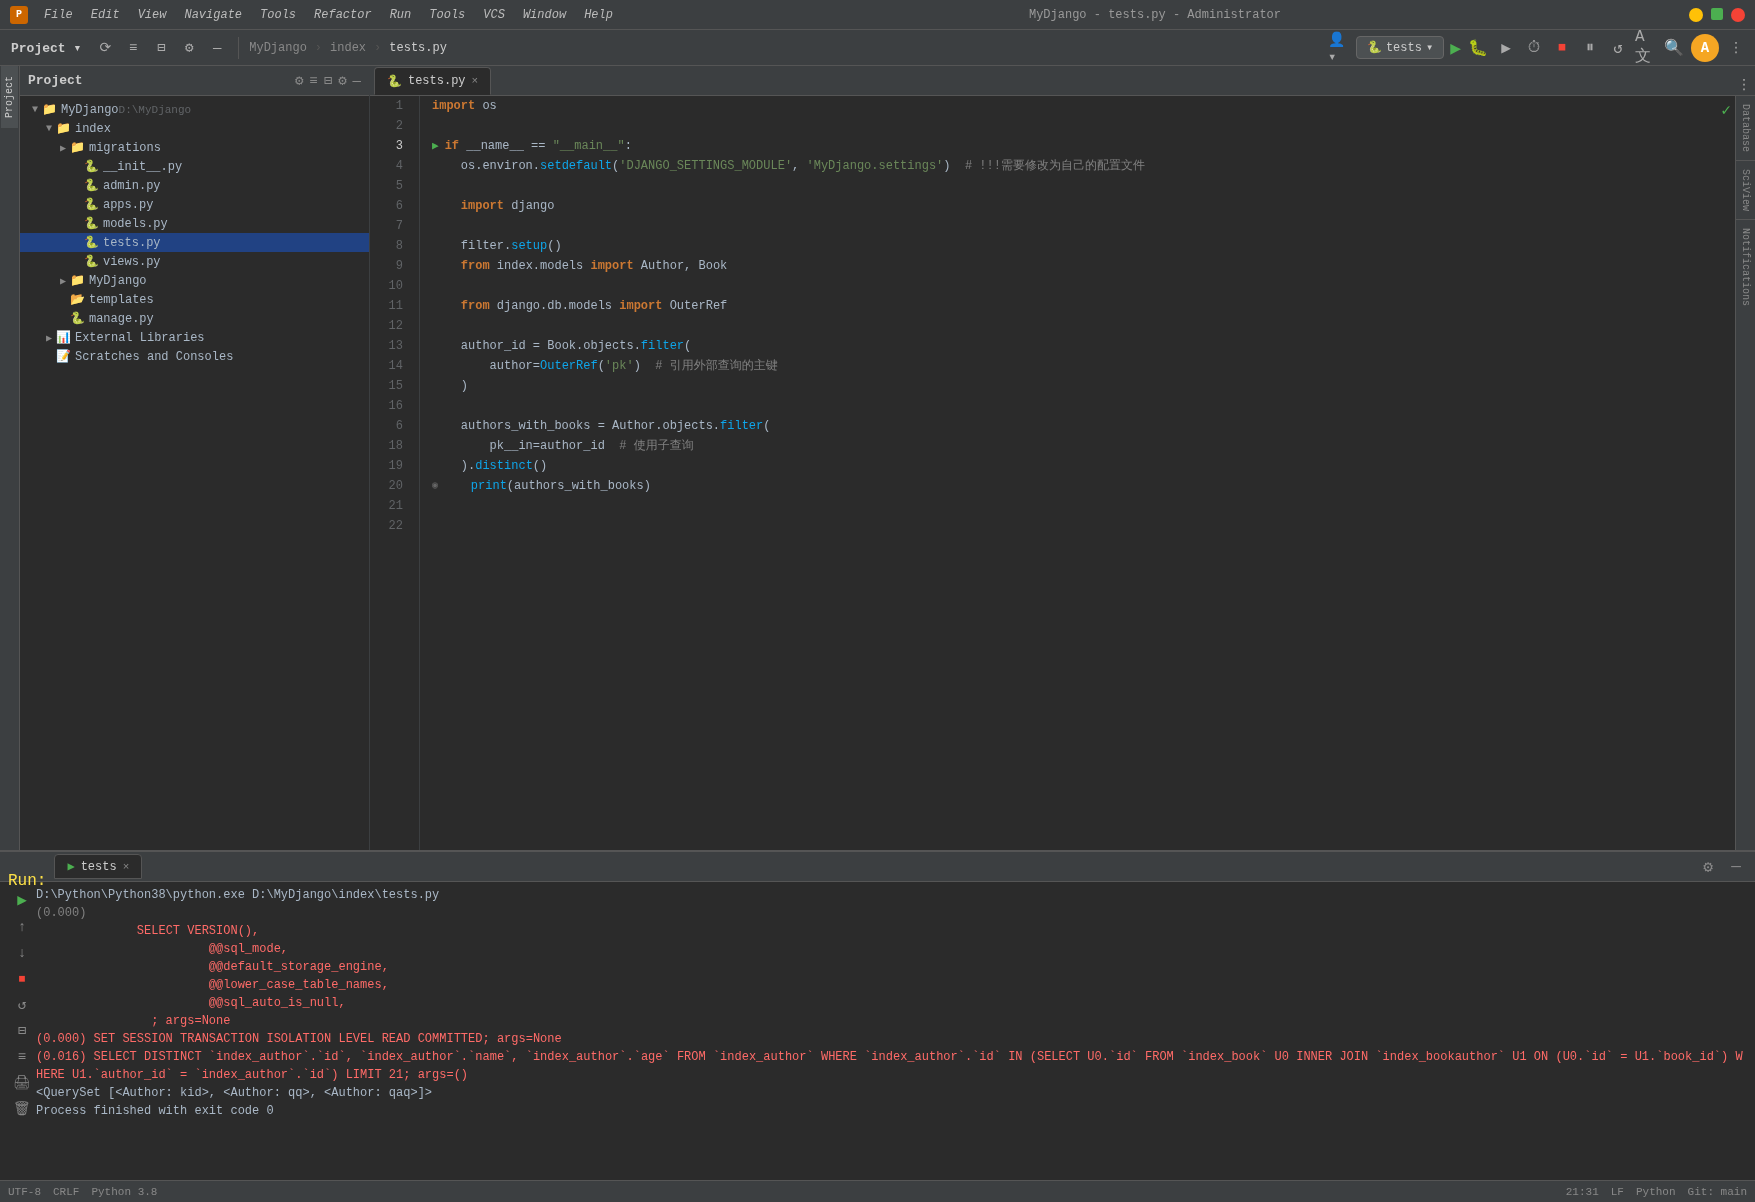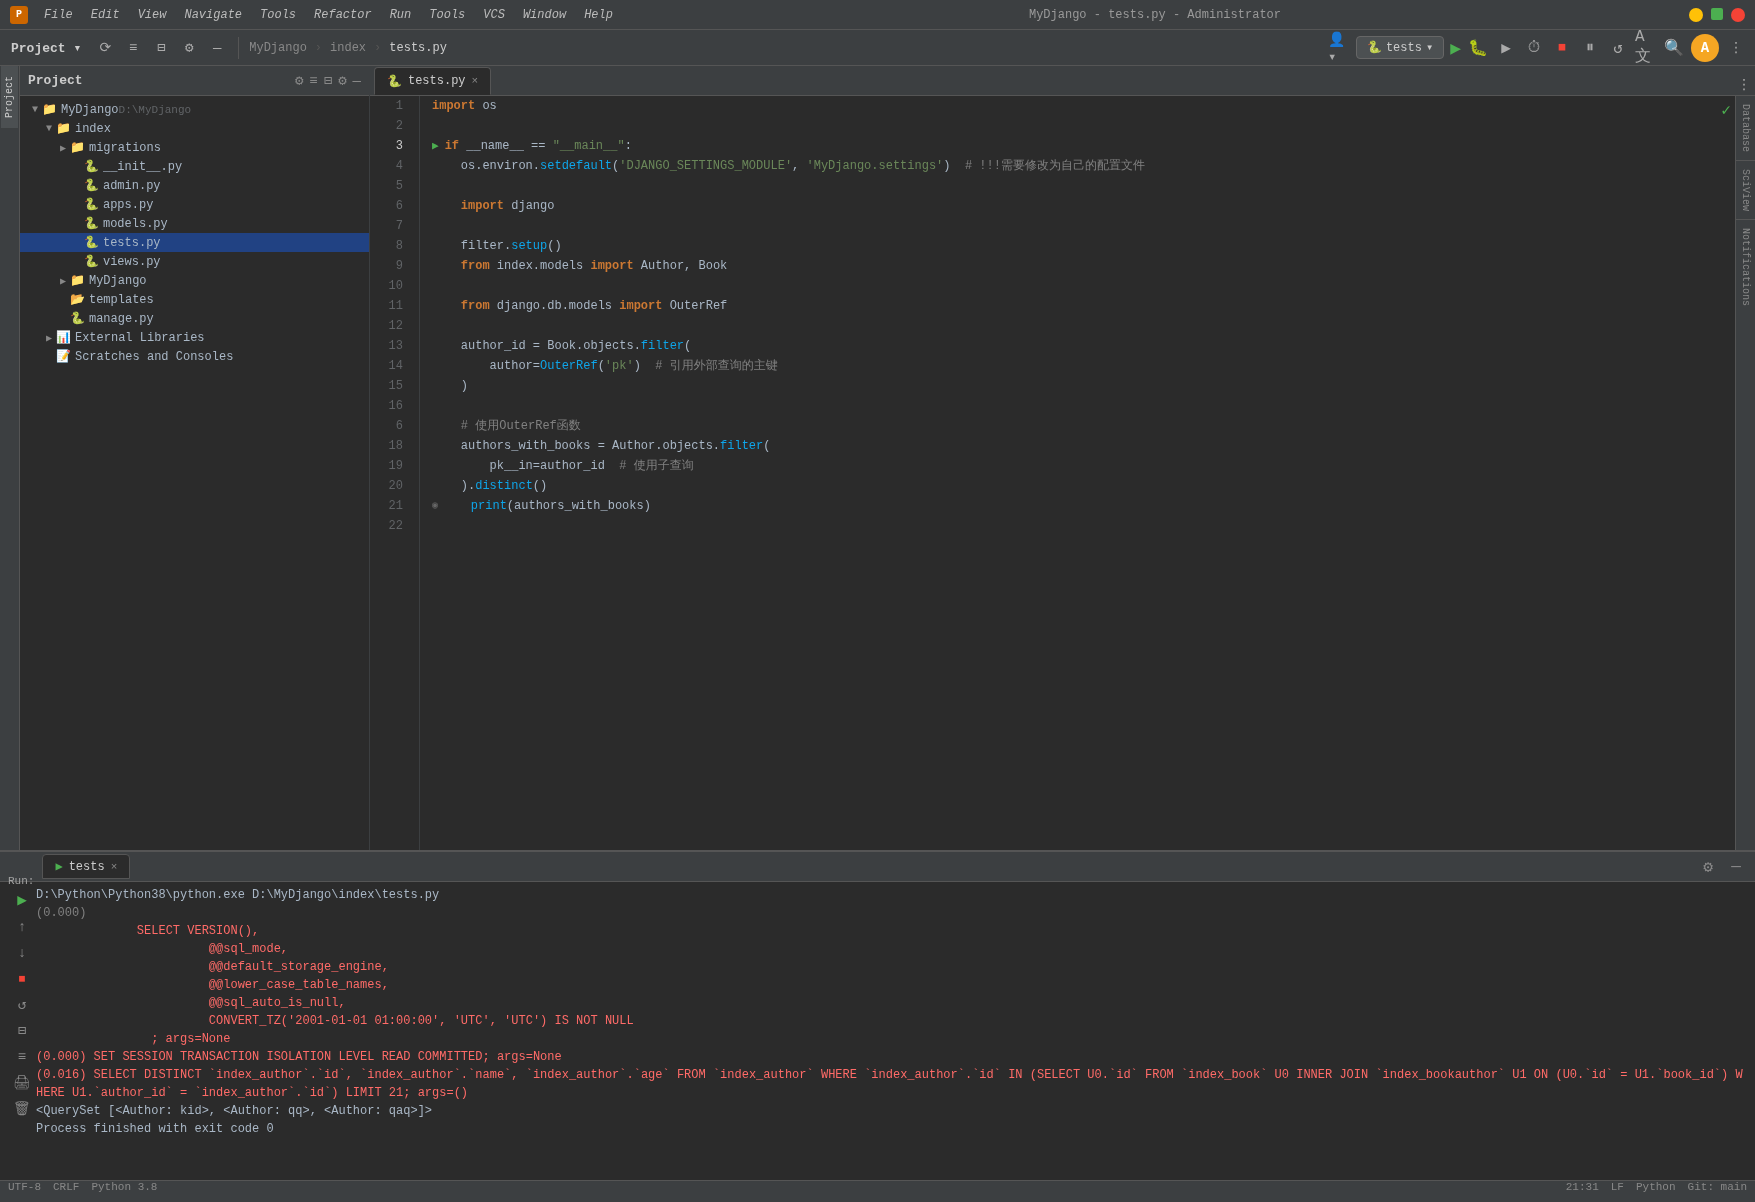--- a/index.html
+++ b/index.html
@@ -249,21 +249,21 @@
       background: #3c3f41;
       height: 30px;
       display: flex;
       align-items: center;
       padding: 0 8px;
       border-bottom: 1px solid #555;
       flex-shrink: 0;
       gap: 8px;
     }
     .run-label {
-      color: #a3a3a3; font-size: 11px; margin-top: 28px;
+      color: #fde047; font-size: 16px; margin-top: 28px;
     }
     .run-tab {
       background: #2b2b2b;
       border: 1px solid #555;
       border-radius: 4px 4px 0 0;
       padding: 4px 12px;
       font-size: 12px;
       color: #ccc;
       display: flex; align-items: center; gap: 6px;
       cursor: pointer;
@@ -320,21 +320,21 @@
     ::-webkit-scrollbar { width: 8px; height: 8px; }
     ::-webkit-scrollbar-track { background: #2b2b2b; }
     ::-webkit-scrollbar-thumb { background: #555; border-radius: 4px; }
 
     
     .status-bar {
       height: 22px;
       background: #3c3f41;
       border-top: 1px solid #555;
       display: flex;
-      align-items: flex-start;
+      align-items: center;
       padding: 0 8px;
       font-size: 11px;
       color: #888;
       flex-shrink: 0;
       gap: 12px;
     }
     .status-bar-right {
       margin-left: auto;
       display: flex;
       gap: 12px;
@@ -609,23 +609,20 @@
           <div class="code-line">
             <span class="var">        author</span><span class="op">=</span><span class="fn">OuterRef</span><span class="op">(</span><span class="str">'pk'</span><span class="op">)  </span><span class="cmt"># 引用外部查询的主键</span>
           </div>
 
           <div class="code-line">
             <span class="var">    )</span>
           </div>
 
           <div class="code-line"></div>
 
-          <div class="code-line">
-            <span class="cmt">    # 使用OuterRef函数</span>
-          </div>
 
           <div class="code-line">
             <span class="var">    authors_with_books </span><span class="op">=</span><span class="var"> Author.objects.</span><span class="fn">filter</span><span class="op">(</span>
           </div>
 
           <div class="code-line">
             <span class="var">        pk__in</span><span class="op">=</span><span class="var">author_id  </span><span class="cmt"># 使用子查询</span>
           </div>
 
           <div class="code-line">
@@ -685,21 +682,20 @@
     </div>
 
     <div class="console-text">
       <div class="console-line normal">D:\Python\Python38\python.exe D:\MyDjango\index\tests.py</div>
       <div class="console-line dim">(0.000)</div>
       <div class="console-line red">              SELECT VERSION(),</div>
       <div class="console-line red">                        @@sql_mode,</div>
       <div class="console-line red">                        @@default_storage_engine,</div>
       <div class="console-line red">                        @@lower_case_table_names,</div>
       <div class="console-line red">                        @@sql_auto_is_null,</div>
-      <div class="console-line red">                        CONVERT_TZ('2001-01-01 01:00:00', 'UTC', 'UTC') IS NOT NULL</div>
       <div class="console-line red">                ; args=None</div>
       <div class="console-line red">(0.000) SET SESSION TRANSACTION ISOLATION LEVEL READ COMMITTED; args=None</div>
       <div class="console-line red">(0.016) SELECT DISTINCT `index_author`.`id`, `index_author`.`name`, `index_author`.`age` FROM `index_author` WHERE `index_author`.`id` IN (SELECT U0.`id` FROM `index_book` U0 INNER JOIN `index_bookauthor` U1 ON (U0.`id` = U1.`book_id`) WHERE U1.`author_id` = `index_author`.`id`) LIMIT 21; args=()</div>
       <div class="console-line normal">&lt;QuerySet [&lt;Author: kid&gt;, &lt;Author: qq&gt;, &lt;Author: qaq&gt;]&gt;</div>
       <div class="console-line normal"></div>
       <div class="console-line normal">Process finished with exit code 0</div>
     </div>
   </div>
 </div>
 

